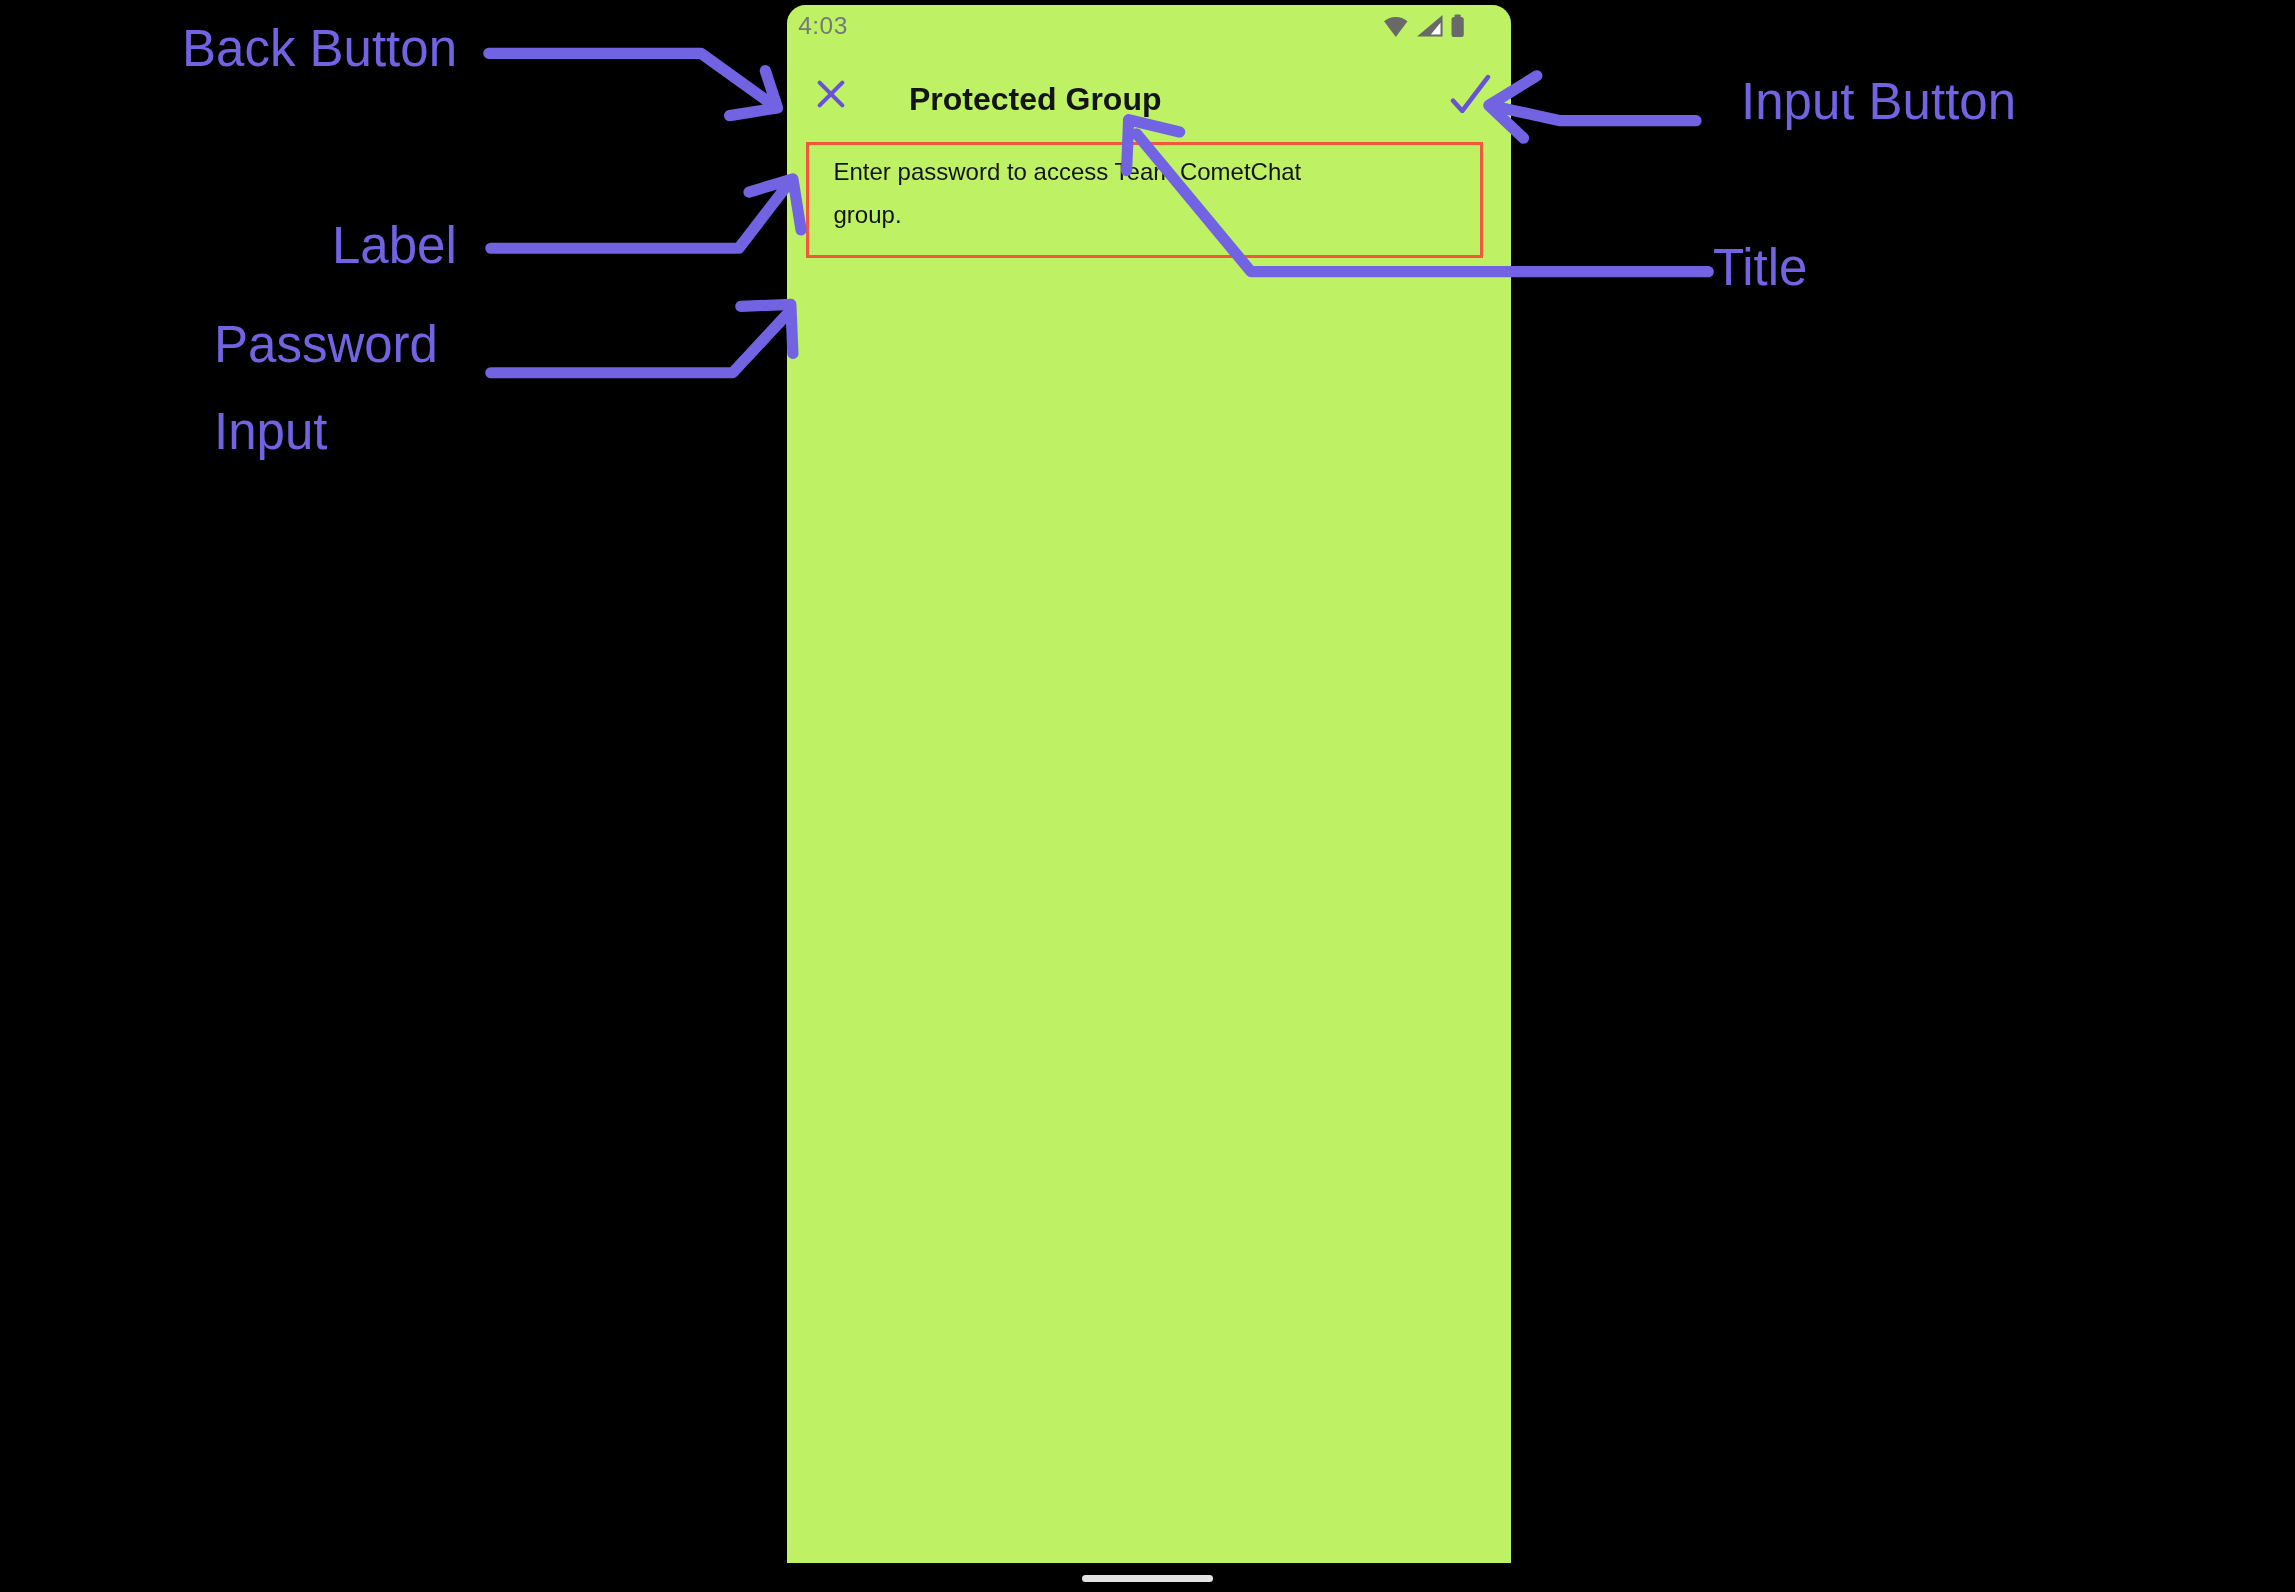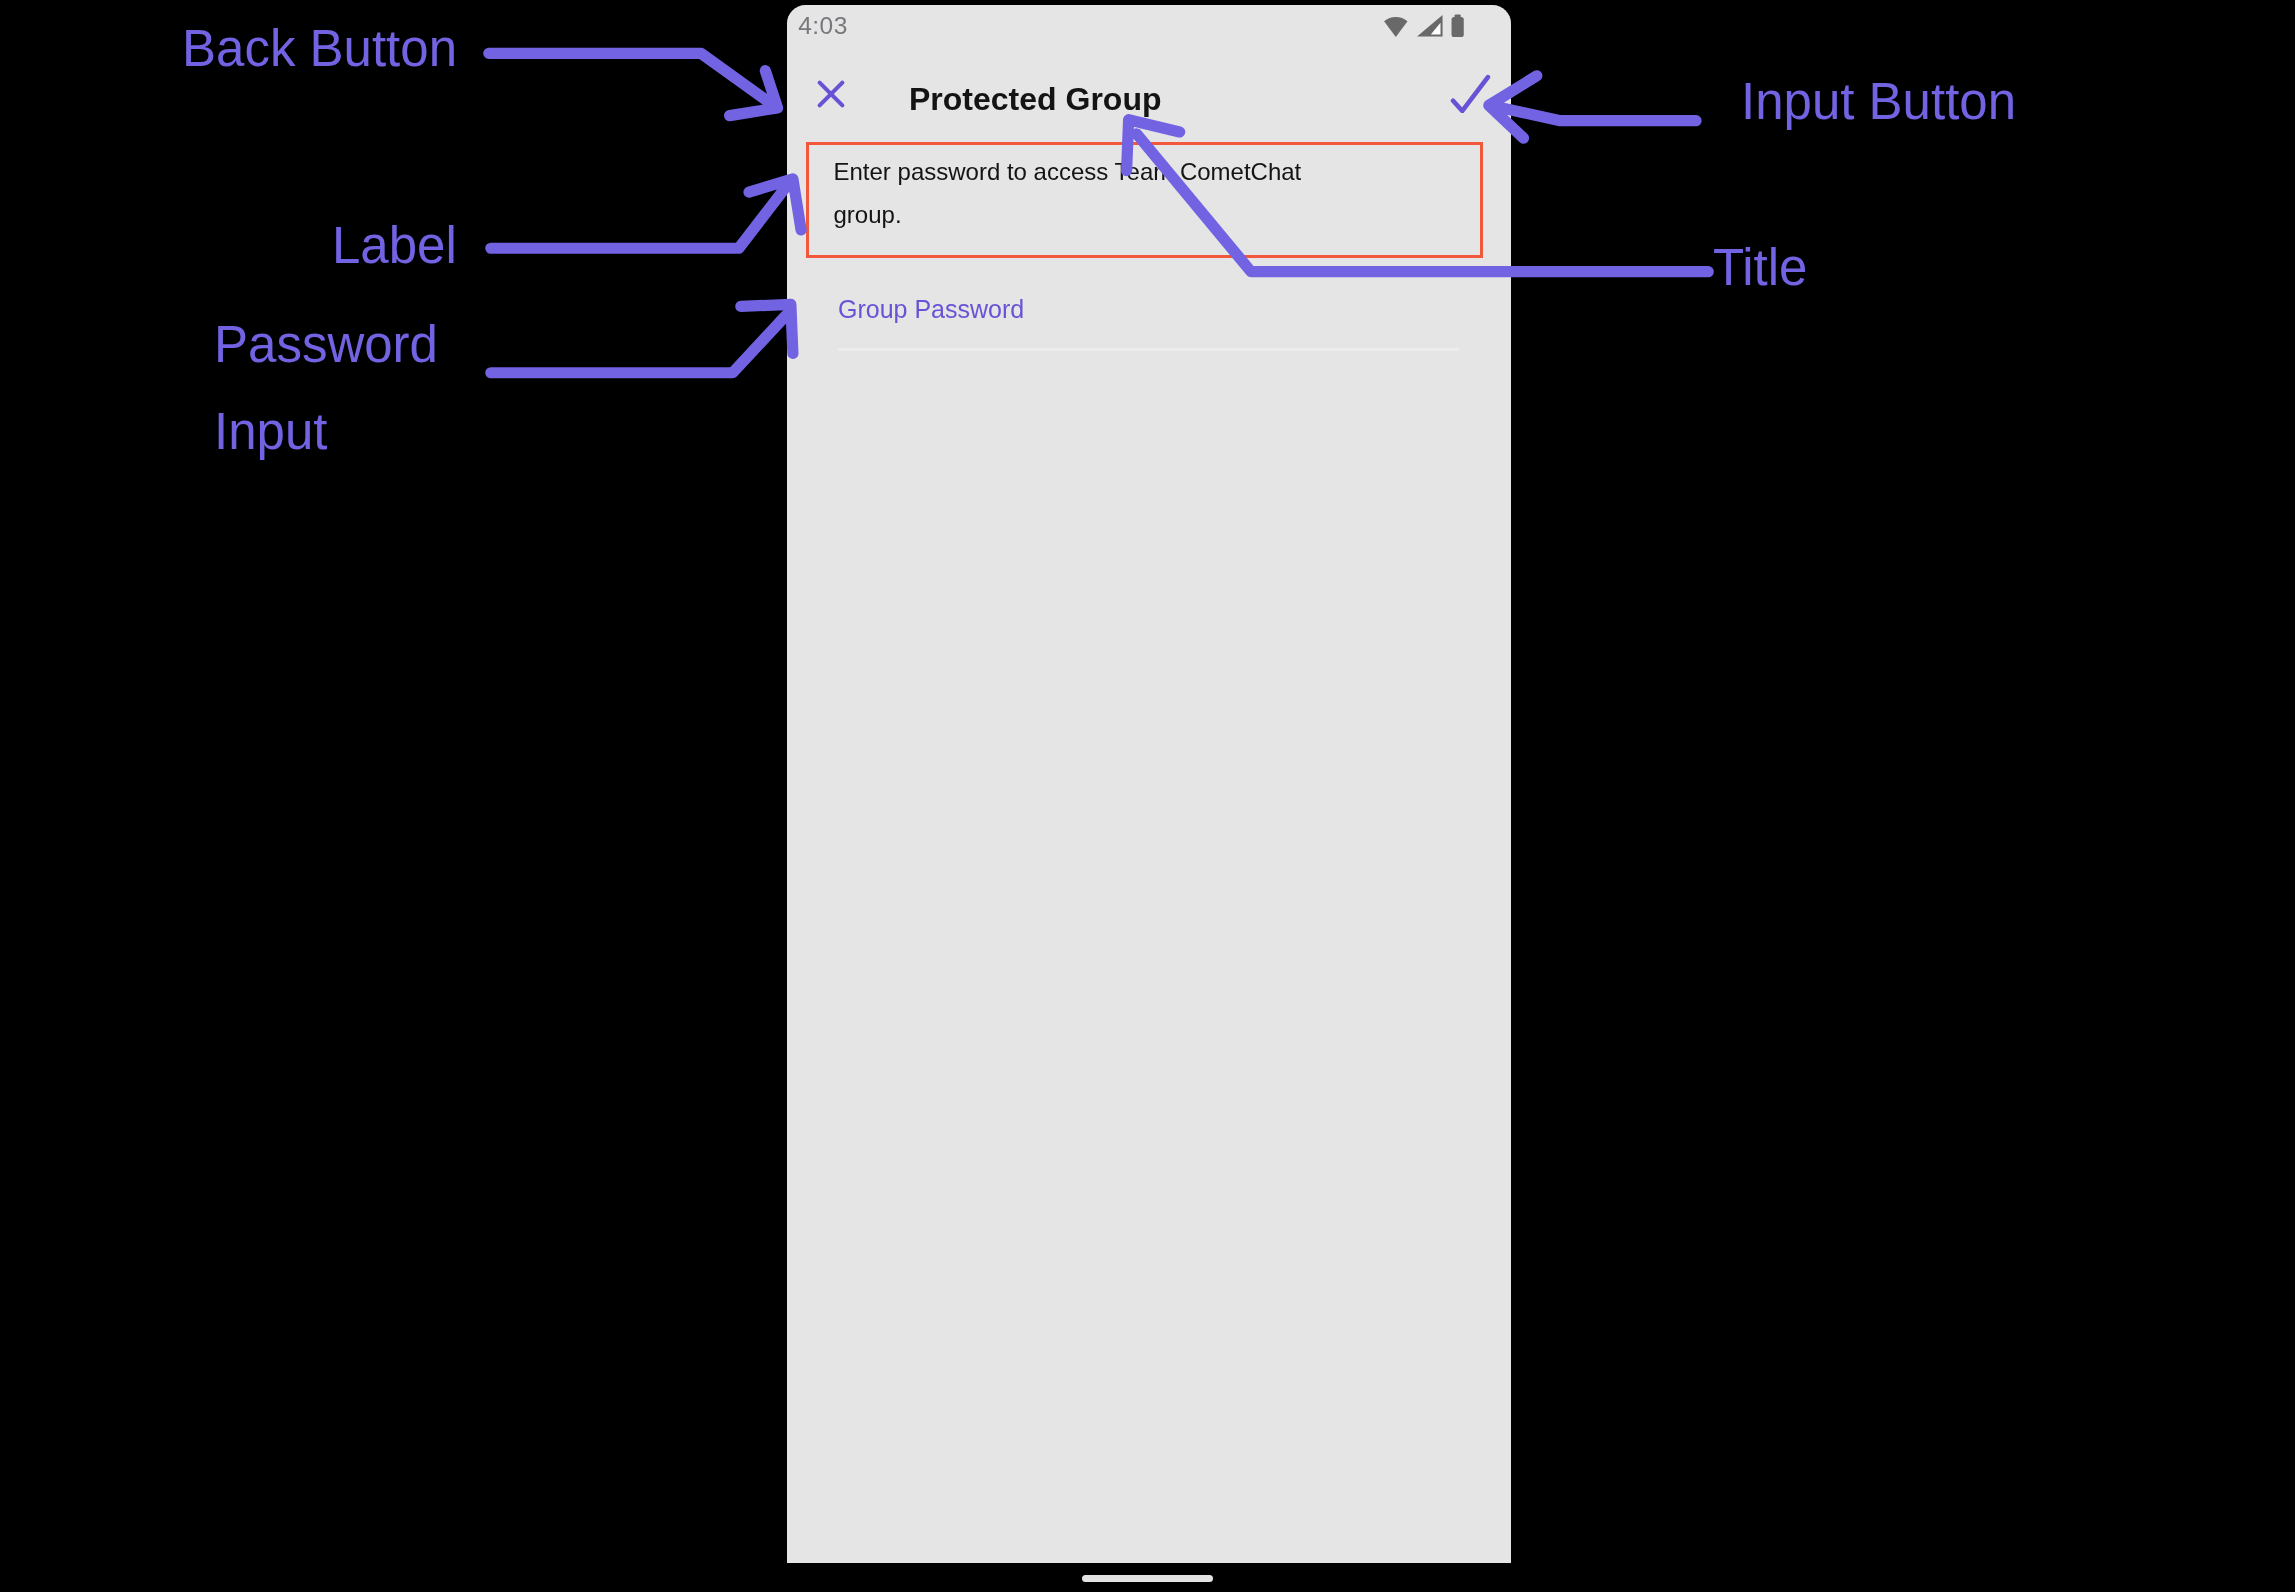--- a/index.html
+++ b/index.html
@@ -5,21 +5,21 @@
   html,body { margin:0; padding:0; background:#000; }
   .stage {
     position:relative; width:2295px; height:1593px; background:#000;
     overflow:hidden; font-family:"Liberation Sans", sans-serif;
     --accent:#6852D6; --ann:#7263E3; --highlight:#F3583C;
   }
 
   
   .phone {
     position:absolute; left:787px; top:5.1px; width:724px; height:1558px;
-    background:#e5e5e5; border-radius:18.4px 18.4px 0 0;
+    background:#bef264; border-radius:18.4px 18.4px 0 0;
   }
   .status-time {
     position:absolute; left:11.2px; top:8.2px;
     font-size:24.5px; line-height:25.5px; color:#76787b; letter-spacing:0.5px;
   }
   .status-icons {
     position:absolute; top:9.2px; right:46px;
     display:flex; align-items:flex-start; gap:6.1px; height:23.5px;
   }
   .hdr-btn { position:absolute; background:none; border:none; padding:0; cursor:pointer; }
@@ -111,24 +111,20 @@
       </span>
     </button>
 
     <div class="highlight-box">
       <p class="description">
         <span>Enter password to access Team CometChat</span>
         <span>group.</span>
       </p>
     </div>
 
-    <div class="password-field">
-      <span class="password-label">Group Password</span>
-      <div class="input-underline"></div>
-    </div>
   </div>
 
   <div class="home-indicator"></div>
 
   <div class="ann" id="ann-back">Back Button</div>
   <div class="ann" id="ann-label">Label</div>
   <div class="ann" id="ann-pwd">Password Input</div>
   <div class="ann" id="ann-join">Input Button</div>
   <div class="ann" id="ann-title">Title</div>
 

